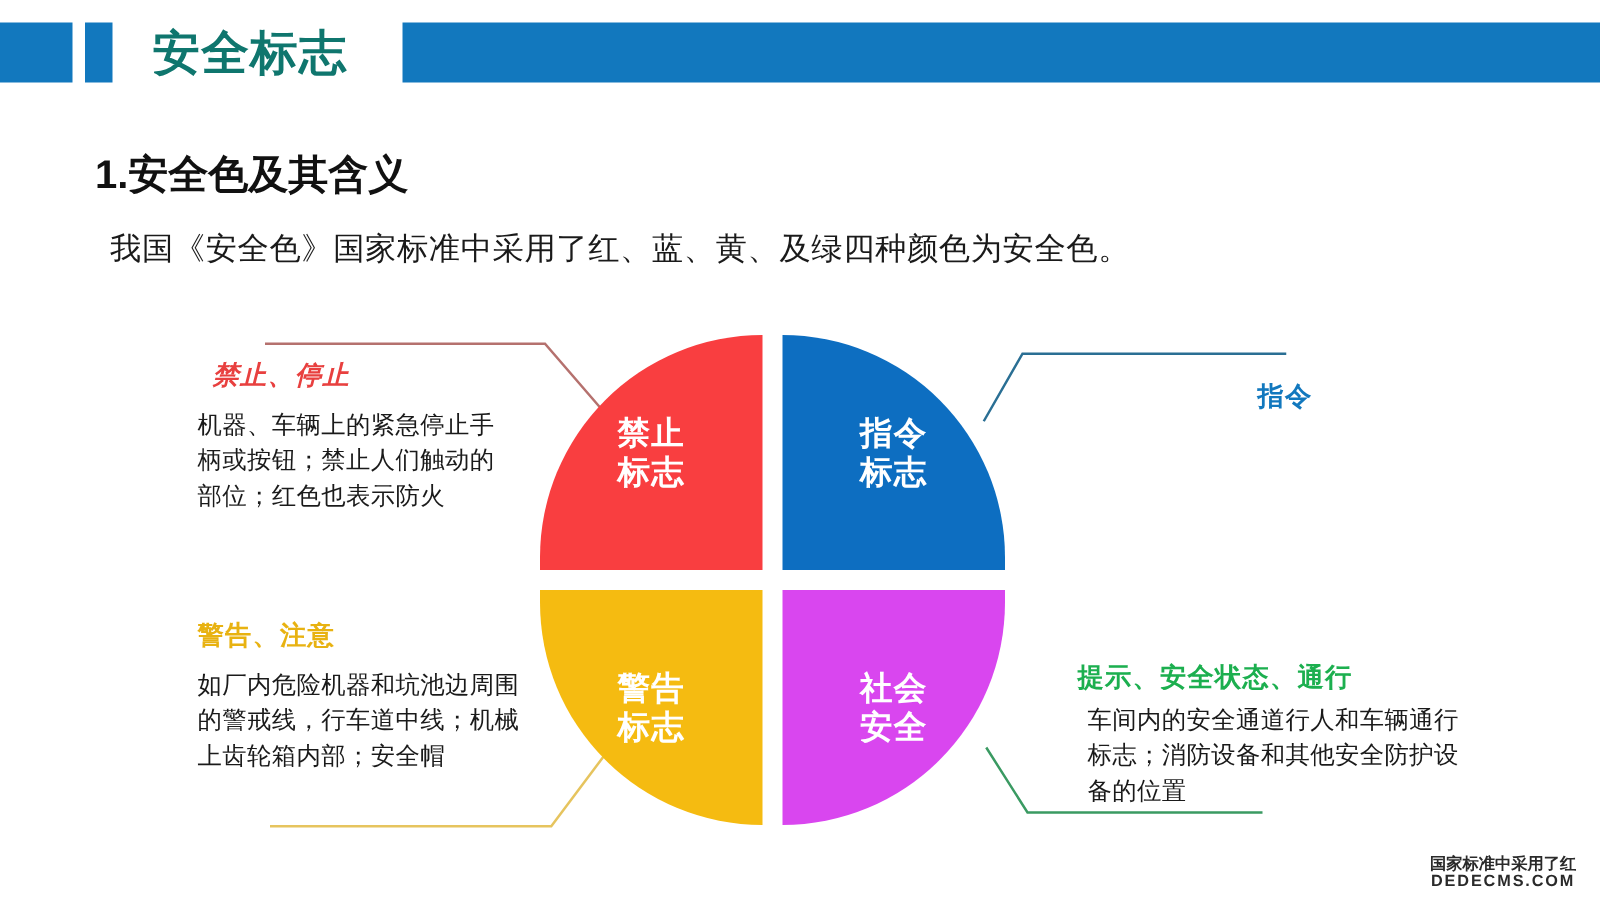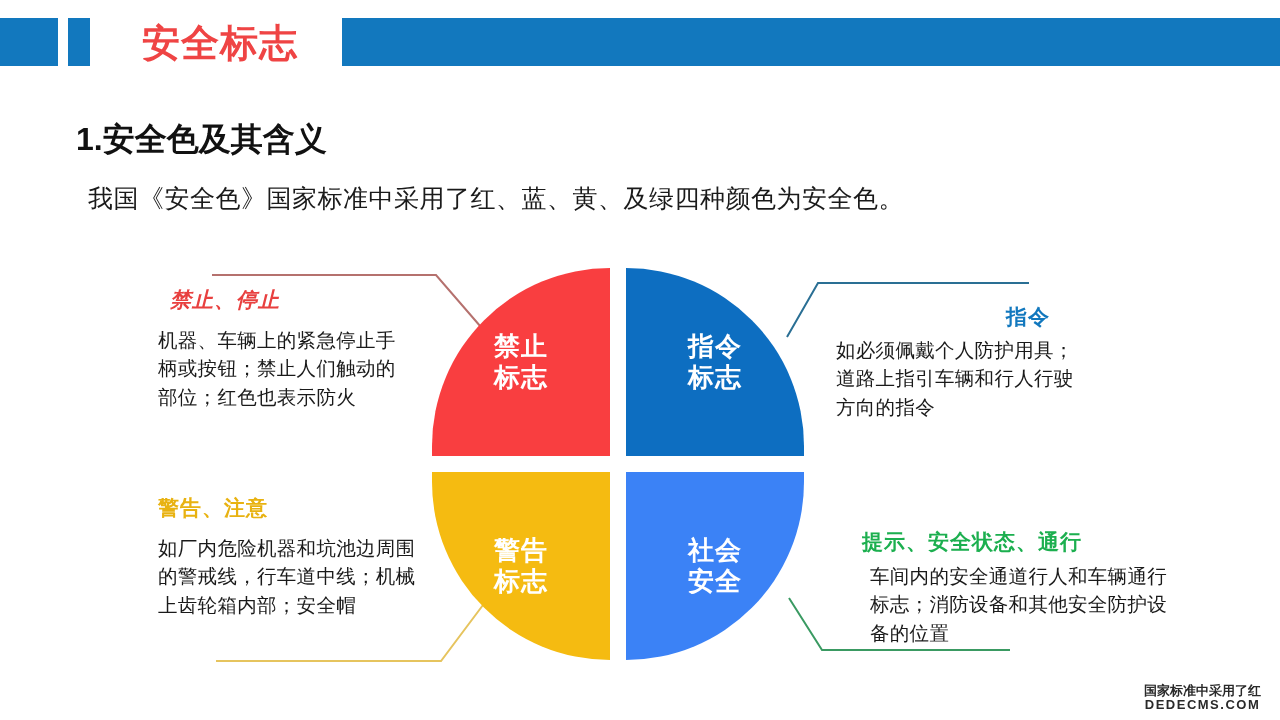--- a/index.html
+++ b/index.html
@@ -42,24 +42,23 @@
     left: 122px;
     top: 12px;
     width: 200px;
     height: 62px;
     background: #ffffff;
     display: flex;
     align-items: center;
     justify-content: flex-start;
     font-size: 38px;
     font-weight: bold;
-    color: #ef4444;
+    color: #0f766e;
     letter-spacing: 1px;
     line-height: 1;
-    margin-left: 20px;
   }
 
   
   #section-heading {
     position: absolute;
     left: 76px;
     top: 118px;
     font-size: 32px;
     font-weight: bold;
     color: #111111;
@@ -112,21 +111,21 @@
     background: #0d6ec1;
     border-radius: 0 178px 0 0;
   }
   #quad-warning {
     left: 0px;  top: 204px;
     background: #f5bb11;
     border-radius: 0 0 0 178px;
   }
   #quad-social {
     left: 194px; top: 204px;
-    background: #3b82f6;
+    background: #d946ef;
     border-radius: 0 0 178px 0;
   }
 
   
   .callout-title {
     position: absolute;
     font-size: 21px;
     font-weight: bold;
     letter-spacing: 1px;
     white-space: nowrap;
@@ -247,21 +246,20 @@
     </div>
   </div>
 
   <div class="callout-title" id="callout-prohibit-title">禁止、停止</div>
   <div class="callout-body" id="callout-prohibit-body">机器、车辆上的紧急停止手柄或按钮；禁止人们触动的部位；红色也表示防火</div>
 
   <div class="callout-title" id="callout-warning-title">警告、注意</div>
   <div class="callout-body" id="callout-warning-body">如厂内危险机器和坑池边周围的警戒线，行车道中线；机械上齿轮箱内部；安全帽</div>
 
   <div class="callout-title" id="callout-instruct-title">指令</div>
-  <div class="callout-body" id="callout-instruct-body">如必须佩戴个人防护用具；道路上指引车辆和行人行驶方向的指令</div>
 
   <div class="callout-title" id="callout-social-title">提示、安全状态、通行</div>
   <div class="callout-body" id="callout-social-body">车间内的安全通道行人和车辆通行标志；消防设备和其他安全防护设备的位置</div>
 
 
   <div id="dedecms">
     <div id="dedecms-cn">国家标准中采用了红</div>
     <div id="dedecms-en">DEDECMS.COM</div>
   </div>
 

